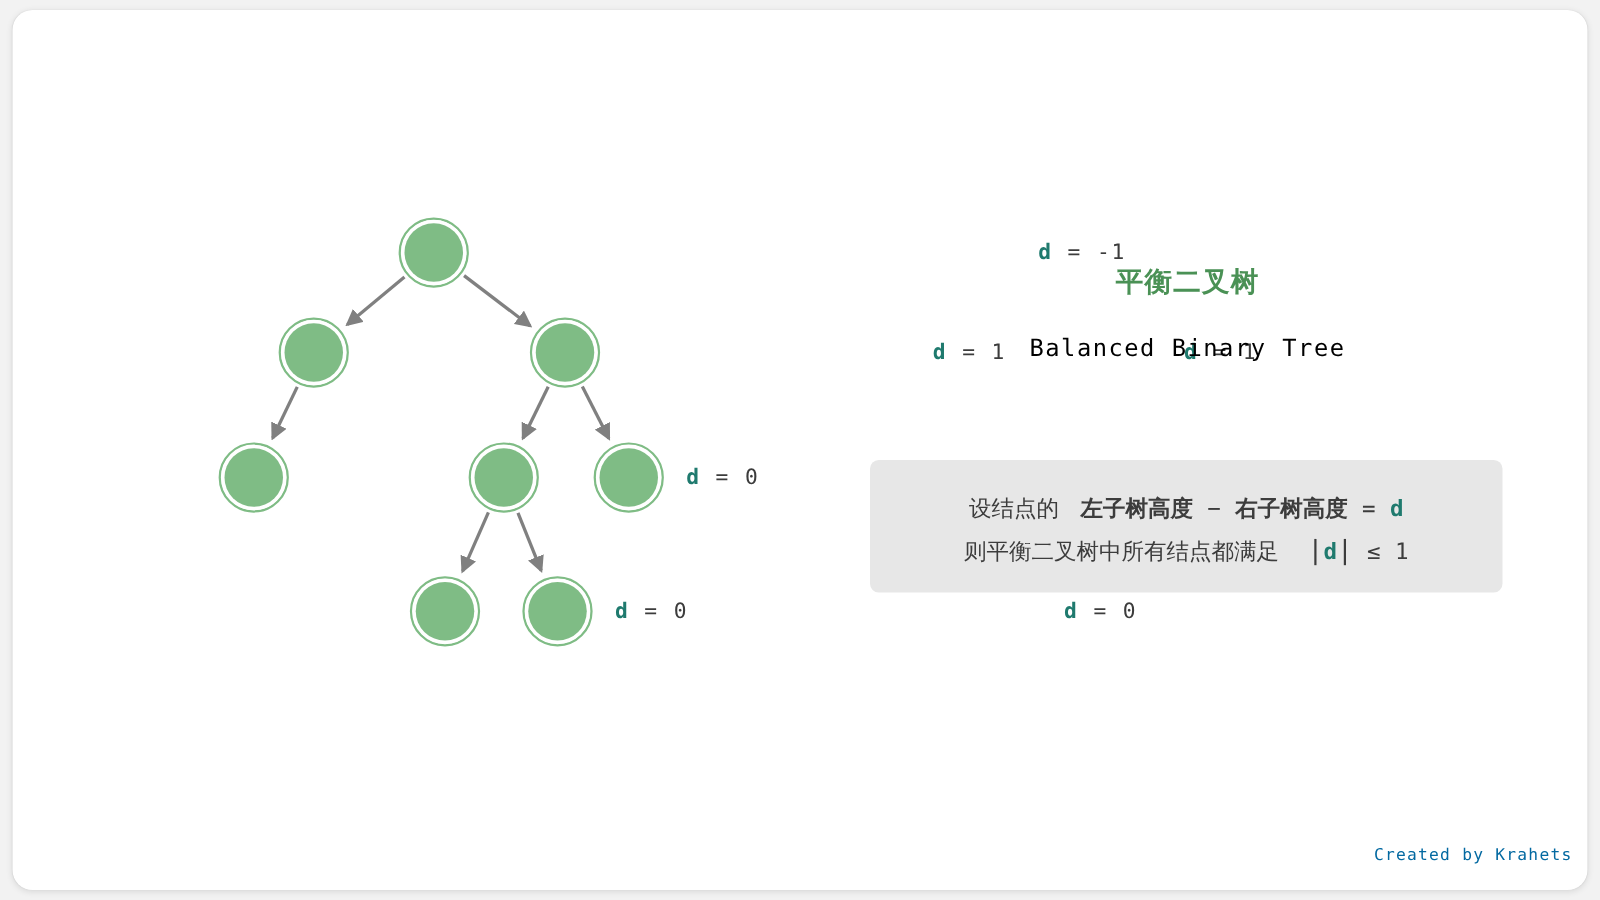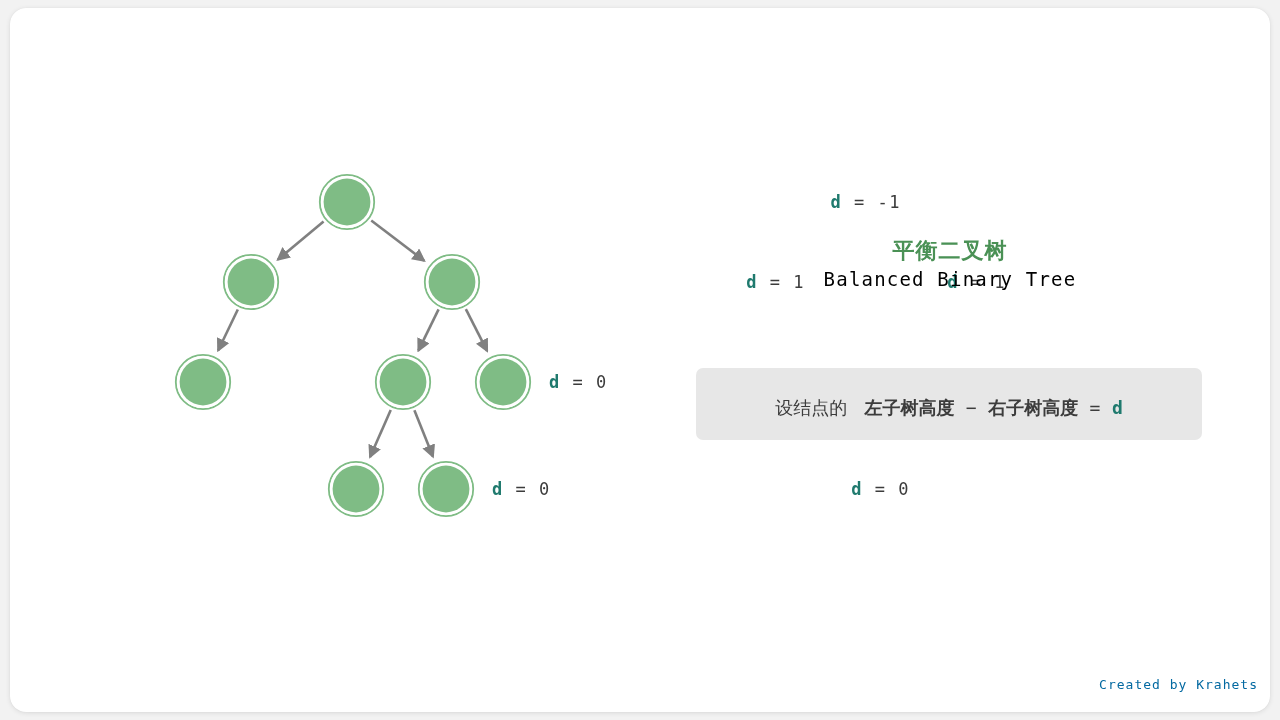--- a/index.html
+++ b/index.html
@@ -62,21 +62,21 @@
   
   #right-panel {
     position: absolute;
     left: 690px;
     top: 0;
     width: 520px;
     height: 720px;
   }
   #panel-title {
     position: absolute;
-    top: 236px;
+    top: 211px;
     left: 0;
     width: 520px;
     text-align: center;
     font-family: "DejaVu Sans", sans-serif;
     font-size: 22px;
     font-weight: bold;
     color: #4a9155;
     letter-spacing: 1px;
   }
   #panel-subtitle {
@@ -207,17 +207,24 @@
     <div id="formula-box">
       <div class="formula-line">
         <span>设结点的</span>
         &nbsp;
         <span class="bold">左子树高度</span>
         &nbsp;<span class="mono">−</span>&nbsp;
         <span class="bold">右子树高度</span>
         &nbsp;<span class="mono">=</span>&nbsp;
         <span class="var">d</span>
       </div>
+      <div class="formula-line">
+        <span>则平衡二叉树中所有结点都满足</span>
+        &nbsp;&nbsp;
+        <span class="bar">|</span><span class="var">d</span><span class="bar">|</span>
+        &nbsp;<span class="mono">≤</span>&nbsp;
+        <span class="mono">1</span>
+      </div>
     </div>
   </div>
 
   <div id="credit">Created by Krahets</div>
 </div>
 
 </body></html>

